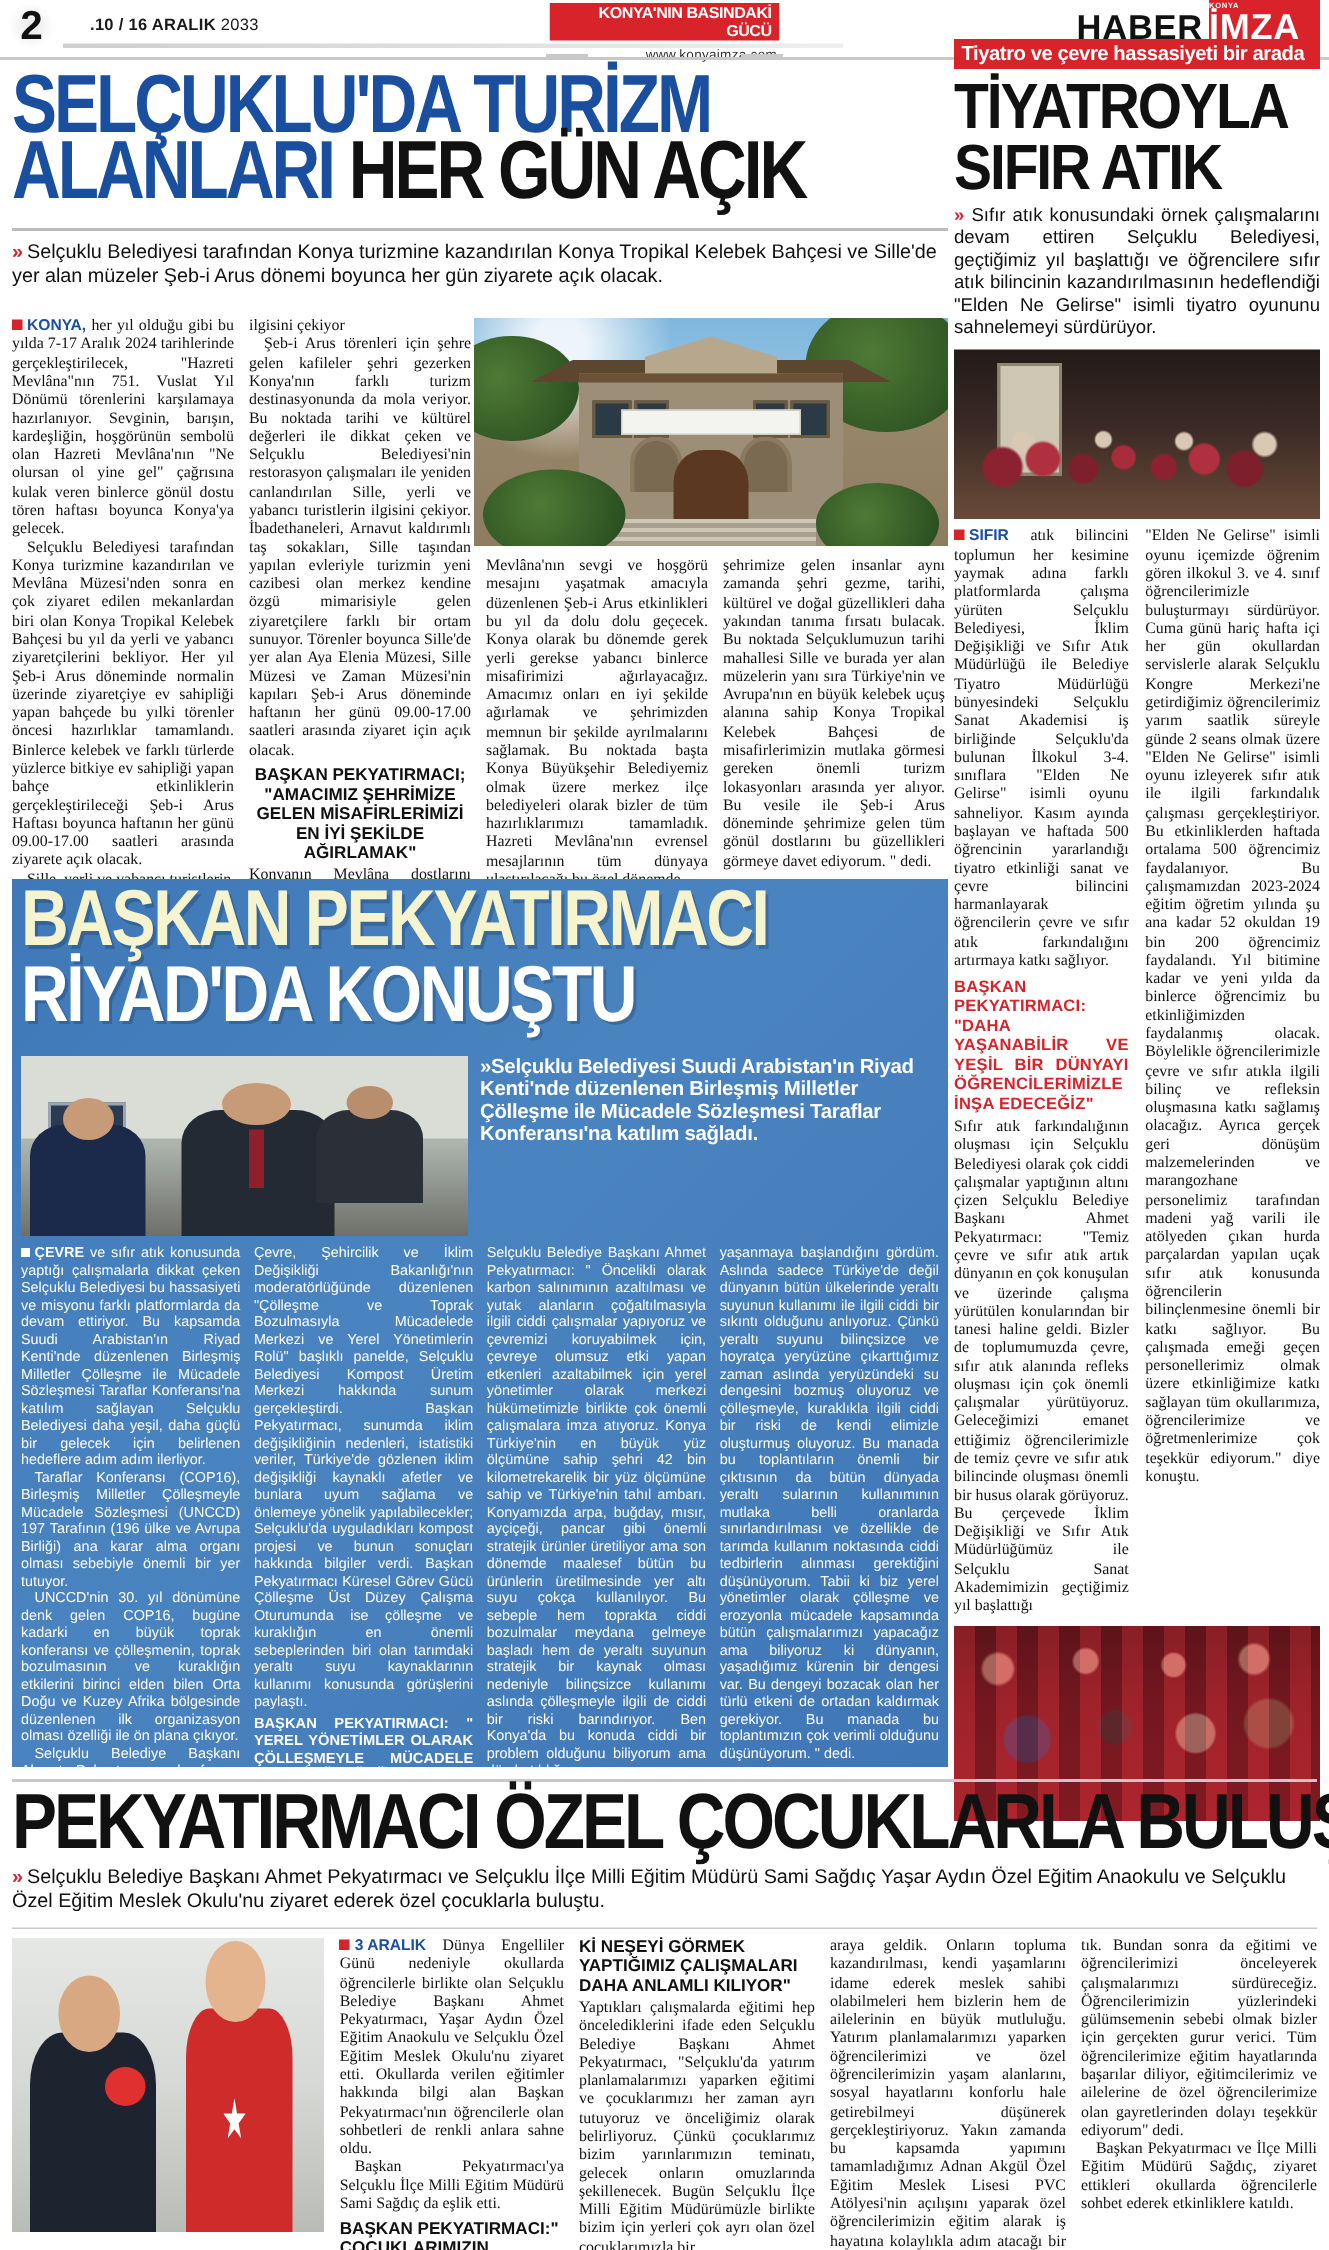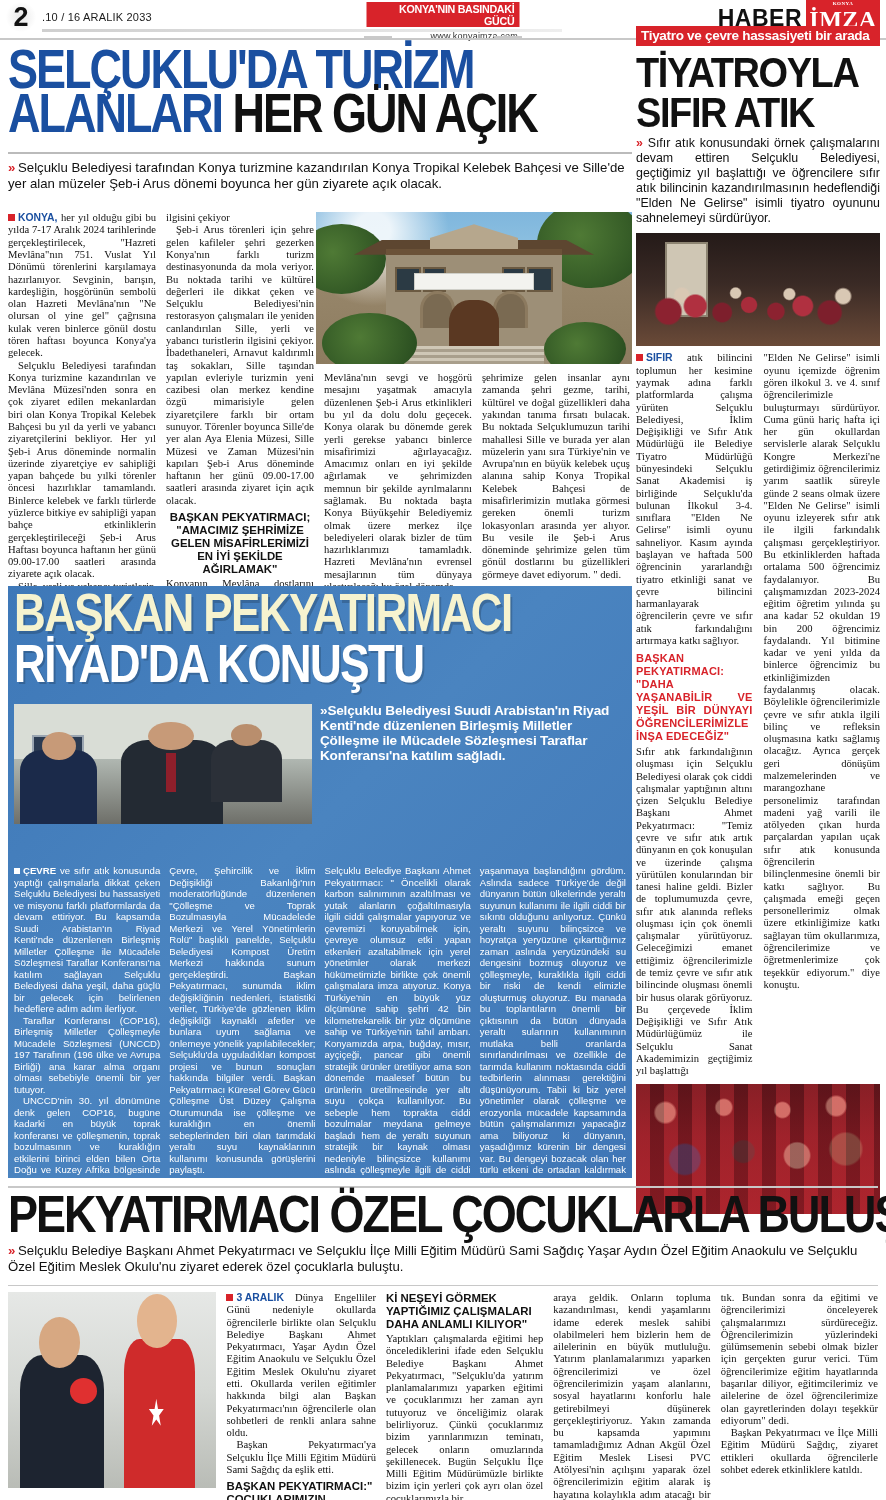--- a/index.html
+++ b/index.html
@@ -16,21 +16,21 @@
     font-family:"Liberation Sans", sans-serif;font-weight:bold;font-size:27px;
     color:#111;line-height:30px;text-align:center;
     background:radial-gradient(circle at 50% 50%, #e8e8e8 0%, #ffffff 72%);
     border-radius:50%;
   }
   .issue-date{
     position:absolute;left:42px;top:11px;
     font-family:"Liberation Sans", sans-serif;font-size:11px;color:#1a1a1a;
     letter-spacing:.2px;white-space:nowrap;
   }
-  .issue-date b{font-weight:normal;}
+  .issue-date b{font-weight:bold;margin-left:18px;}
   .issue-date .yr{font-weight:normal;}
   .rule-left{position:absolute;left:42px;top:29px;width:520px;height:3px;
     background:linear-gradient(to right,#cfcfcf,#eee);}
   .logo-wrap{position:absolute;left:368px;top:2px;width:150px;text-align:right;}
   .logo-top{
     background:#d8232a;color:#fff;display:inline-block;padding:1px 5px 0 5px;
     font-family:"Liberation Sans", sans-serif;font-weight:bold;font-size:10.5px;
     letter-spacing:-.3px;transform:scaleX(1.02);
   }
   .logo-url{
@@ -43,22 +43,22 @@
   .logo-url:before{left:-4px;}
   .logo-url:after{right:-4px;}
   .haber{
     position:absolute;right:84px;top:5px;
     font-family:"Liberation Sans", sans-serif;font-weight:bold;font-size:23px;
     color:#111;letter-spacing:.5px;
   }
   .imza{
     position:absolute;right:6px;top:0px;width:74px;height:36px;
     background:#d8232a;color:#fff;
-    font-family:Liberation Serif, serif;font-weight:bold;font-size:24px;
-    text-align:center;line-height:38px;letter-spacing:.5px;
+    font-family:Liberation Sans, sans-serif;font-weight:bold;font-size:24px;
+    text-align:left;line-height:38px;letter-spacing:.5px;
   }
   .imza .tiny{
     position:absolute;left:0;right:0;top:1px;font-size:5px;font-weight:bold;
     letter-spacing:.5px;line-height:6px;
   }
   .head-rule{position:absolute;left:0;top:38px;width:886px;height:2px;background:#c8c8c8;}
 
   
   .lead-left{position:absolute;left:8px;top:44px;width:624px;}
   .lead-right{position:absolute;left:636px;top:26px;width:244px;}
@@ -277,21 +277,21 @@
   .blue-deck{
     font-family:"Liberation Sans", sans-serif;font-weight:bold;font-size:13.6px;
     line-height:1.1;color:#fff;letter-spacing:-.2px;
   }
   .blue-deck .gg{color:#fff;}
   .blue-cols{
     position:absolute;left:6px;top:244px;right:6px;display:flex;gap:9px;
     font-family:"Liberation Sans", sans-serif;font-size:9.6px;line-height:1.2;
     color:#ffffff;text-align:justify;
   }
-  .blue-cols .bcol{flex:1;margin-top:35px;}
+  .blue-cols .bcol{flex:1;}
   .blue-cols p{margin:0;text-indent:9px;}
   .blue-cols p.first{text-indent:0;}
   .bsub{font-weight:bold;font-size:9.8px;line-height:1.18;display:block;margin-top:3px;}
   .bsq{display:inline-block;width:6px;height:6px;background:#ffffff;margin-right:3px;}
   .btag{font-weight:bold;}
 
   
   .bot-rule{position:absolute;left:8px;top:1186px;width:870px;height:2px;background:#c8c8c8;}
   .hl4{
     position:absolute;left:8px;top:1188px;width:878px;

